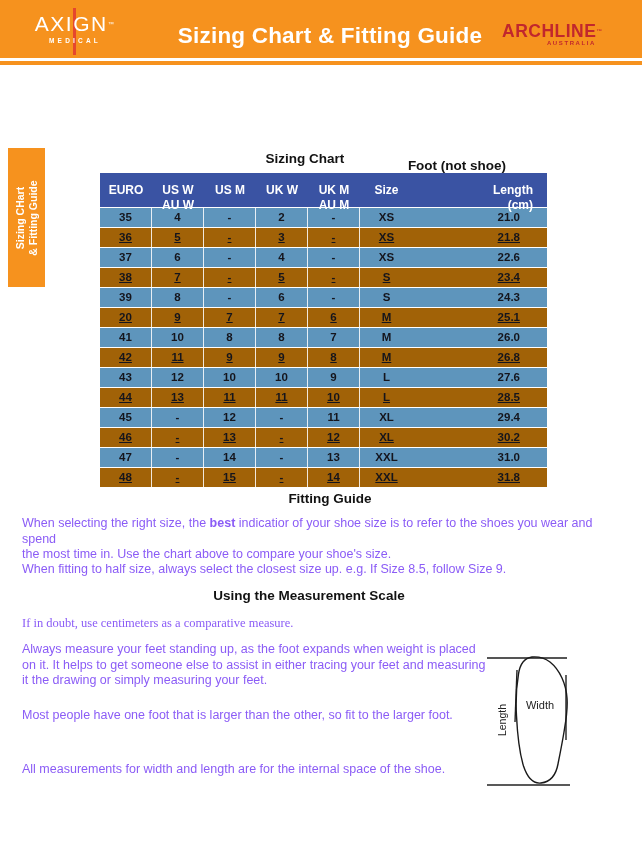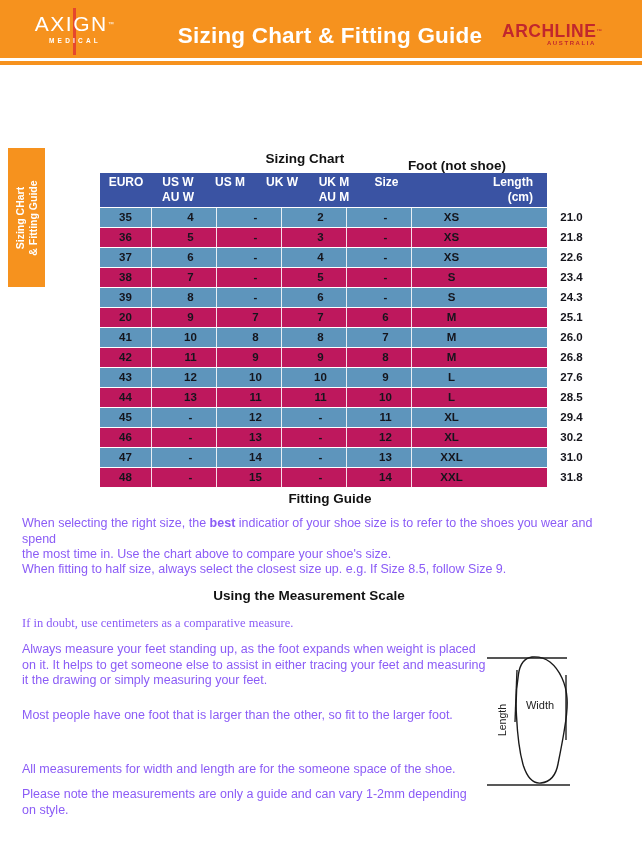--- a/index.html
+++ b/index.html
@@ -32,28 +32,28 @@
   .heading{position:absolute;font-weight:bold;color:#121212;font-size:13.5px;text-align:center;}
   #sizing-heading{left:100px;top:151px;width:410px;}
   #foot-note{left:398px;top:158px;width:118px;}
   #fitting-heading{left:0;top:491px;width:618px;margin-left:21px;}
   #measure-heading{left:0;top:588px;width:618px;}
 
   
   .sizing-table{position:absolute;left:100px;top:173px;width:447px;}
   .thead,.tr{display:grid;grid-template-columns:52px 52px 52px 52px 52px 53px 21px 113px;}
   .thead{background:#3A53A3;color:#fff;font-weight:bold;font-size:12px;height:34px;}
-  .th{text-align:center;line-height:15px;padding-top:2px;white-space:pre-line;}
+  .th{text-align:center;line-height:15px;padding-top:10px;white-space:pre-line;}
   .th.right{text-align:right;padding-right:14px;}
-  .tr{height:19px;font-weight:bold;font-size:11.5px;color:#15151c;border-top:1px solid #fff;gap:13px;}
+  .tr{height:19px;font-weight:bold;font-size:11.5px;color:#15151c;border-top:1px solid #fff;}
   .tr.dark{background:#5E95BC;}
-  .tr.light{background:#be185d;}
+  .tr.light{background:#a16207;text-decoration:underline;}
   .td{text-align:center;line-height:18px;}
   .td.sep{border-right:1px solid rgba(255,255,255,0.85);}
-  .td.right{text-align:center;padding-right:20px;}
+  .td.right{text-align:right;padding-right:27px;}
 
   
   .para{position:absolute;left:22px;font-size:12.5px;line-height:15.5px;color:#8b5cf6;white-space:pre-line;}
   #p-fit-1{top:516px;width:604px;}
   #p-fit-2{top:562px;width:604px;}
   #p-ms-1{top:616px;width:604px;font-family:Liberation Serif, serif;}
   #p-ms-2{top:642px;width:604px;}
   #p-ms-3{top:708px;width:604px;}
   #p-ms-4{top:762px;width:604px;}
   #p-ms-5{top:787px;width:604px;}
@@ -251,23 +251,21 @@
   <div class="para" id="p-fit-1"><span>When selecting the right size, the </span><span class="b">best</span><span> indicatior of your shoe size is to refer to the shoes you wear and spend
 the most time in. Use the chart above to compare your shoe's size.</span></div>
   <div class="para" id="p-fit-2">When fitting to half size, always select the closest size up. e.g. If Size 8.5, follow Size 9.</div>
 
   <div class="heading" id="measure-heading">Using the Measurement Scale</div>
   <div class="para" id="p-ms-1">If in doubt, use centimeters as a comparative measure.</div>
   <div class="para" id="p-ms-2">Always measure your feet standing up, as the foot expands when weight is placed
 on it. It helps to get someone else to assist in either tracing your feet and measuring
 it the drawing or simply measuring your feet.</div>
   <div class="para" id="p-ms-3">Most people have one foot that is larger than the other, so fit to the larger foot.</div>
-  <div class="para" id="p-ms-4">All measurements for width and length are for the someone space of the shoe.</div>
-  <div class="para" id="p-ms-5">Please note the measurements are only a guide and can vary 1-2mm depending
-on style.</div>
+  <div class="para" id="p-ms-4">All measurements for width and length are for the internal space of the shoe.</div>
 
   <svg class="diagram" viewBox="0 0 115 150" xmlns="http://www.w3.org/2000/svg">
     <line x1="7" y1="10" x2="87" y2="10" stroke="#555555" stroke-width="2"></line>
     <line x1="7" y1="137" x2="90" y2="137" stroke="#222222" stroke-width="1.5"></line>
     <line x1="37" y1="22" x2="35" y2="74" stroke="#222222" stroke-width="1.4"></line>
     <line x1="86" y1="27" x2="86" y2="92" stroke="#222222" stroke-width="1.4"></line>
     <path fill="none" stroke="#1a1a1a" stroke-width="1.4" d="M52 9 C45 10 40 16 38.5 26 C36.5 38 35.5 52 36.5 68 C37.5 88 39.5 105 43.5 118 C47.5 130 53 136 61 135 C70 134 76 127 78 116 C80 106 82 96 84 84 C86 72 88 62 87 50 C86 36 80 22 70 14 C64 9.5 58 8.5 52 9 Z"></path>
     <text x="60" y="61" text-anchor="middle" font-size="11" fill="#222222" font-family="Liberation Sans, sans-serif">Width</text>
     <text x="26" y="72" text-anchor="middle" font-size="10.5" fill="#222222" font-family="Liberation Sans, sans-serif" transform="rotate(-90 26 72)">Length</text>
   </svg>

